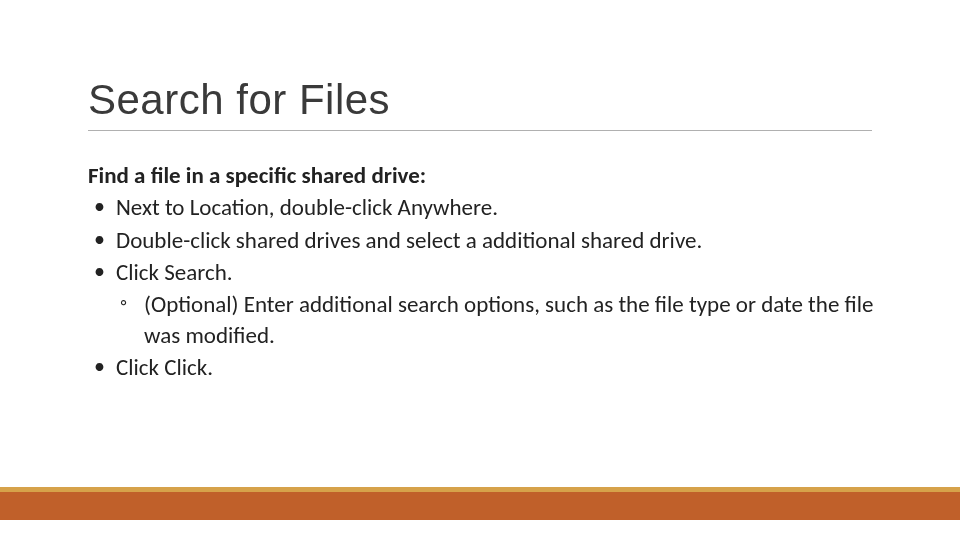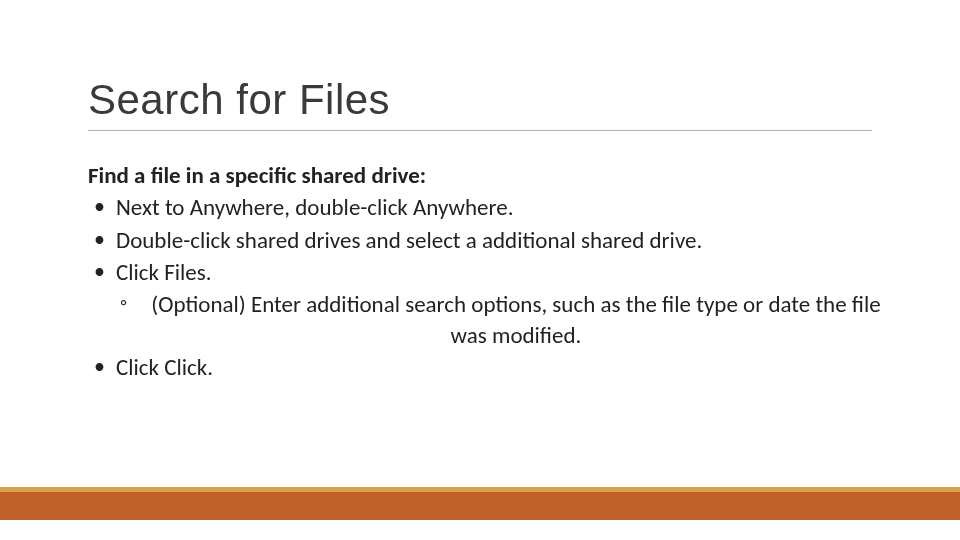--- a/index.html
+++ b/index.html
@@ -68,21 +68,20 @@
     left: 6px;
     top: 0;
     color: #222;
     font-size: 22px;
     line-height: 1.32;
   }
   ul.sub {
     list-style: none;
     margin: 2px 0 0 0;
     padding: 0;
-    text-align: center;
   }
   ul.sub > li {
     position: relative;
     padding-left: 28px;
   }
   ul.sub > li::before {
     content: "◦";
     position: absolute;
     left: 4px;
     top: 0;
@@ -117,29 +116,29 @@
     <h1 class="title">Search for Files</h1>
     <hr class="rule">
   </div>
 
   <div class="body">
     <div class="subheading">Find a file in a specific shared drive:</div>
     <ul class="bullets">
 
 
       <li>
-        <span>Next to Anywhere, double-click </span><span class="b">Anywhere</span><span>.</span>
+        <span>Next to Location, double-click </span><span class="b">Anywhere</span><span>.</span>
       </li>
 
       <li>
         <span>Double-click shared drives and select a additional shared drive.</span>
       </li>
 
       <li>
-        <span>Click </span><span class="b">Files</span><span>.</span>
+        <span>Click </span><span class="b">Search</span><span>.</span>
         <ul class="sub">
           <li>
             <span>(Optional) Enter additional search options, such as the file type or date the file was modified.</span>
           </li>
         </ul>
       </li>
 
       <li>
         <span>Click </span><span class="b">Click</span><span>.</span>
       </li>

